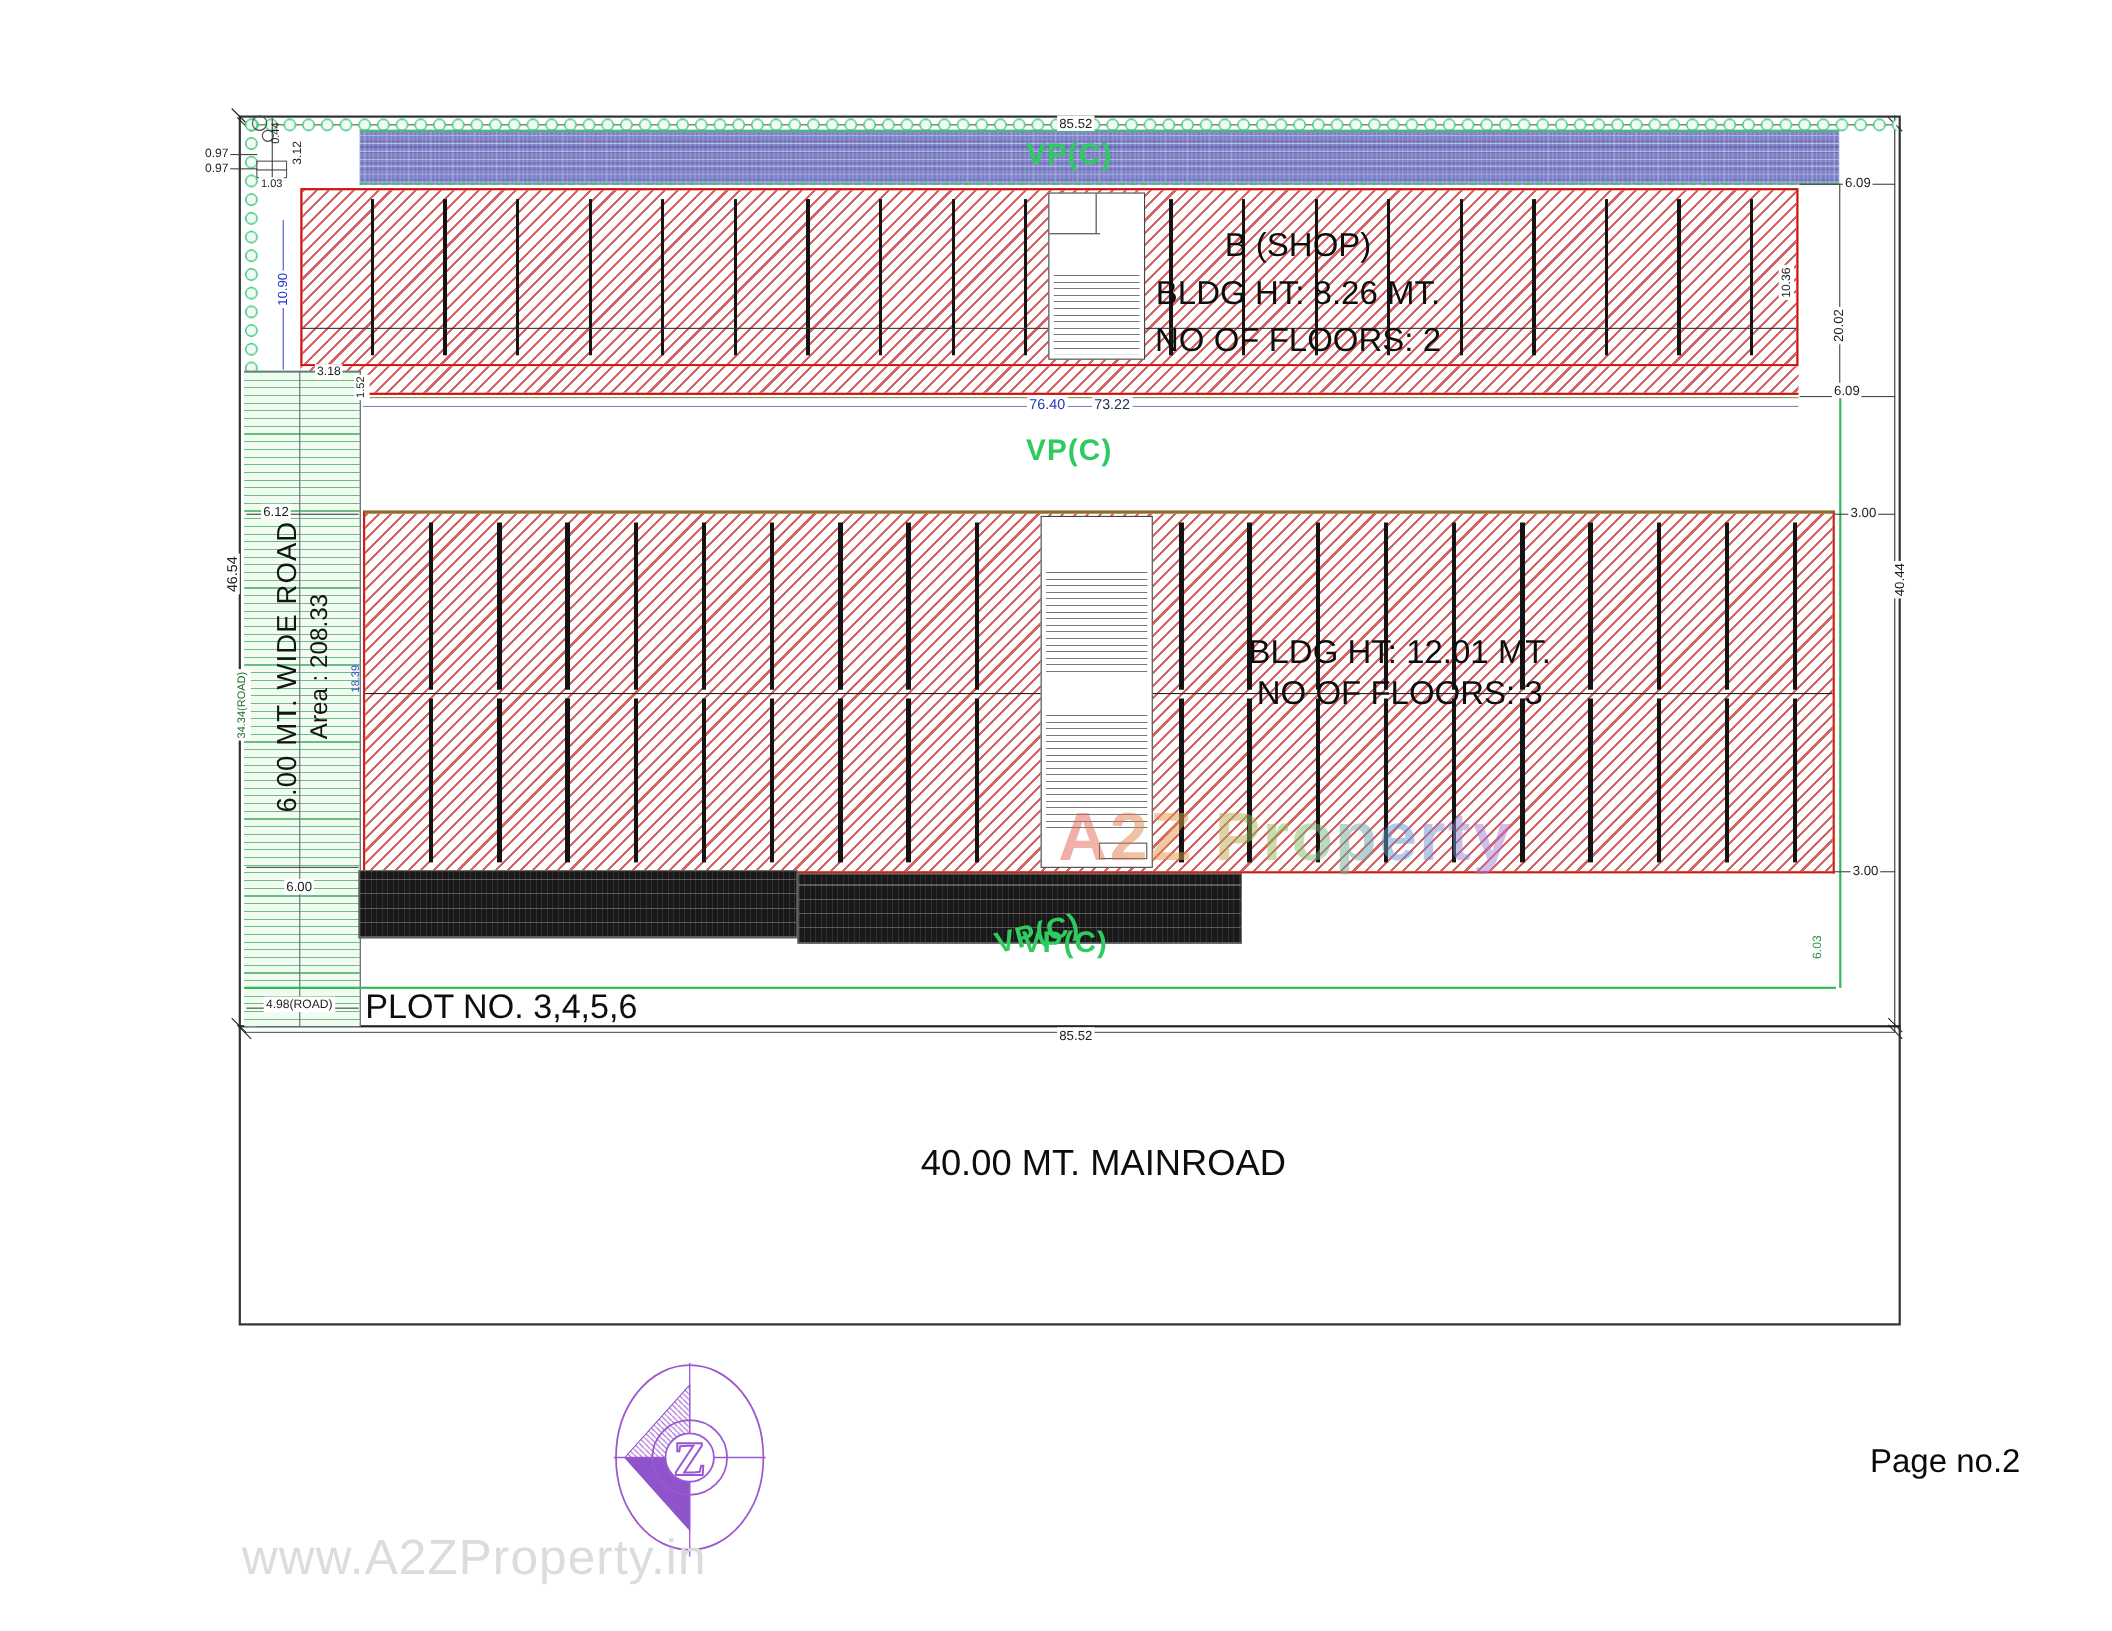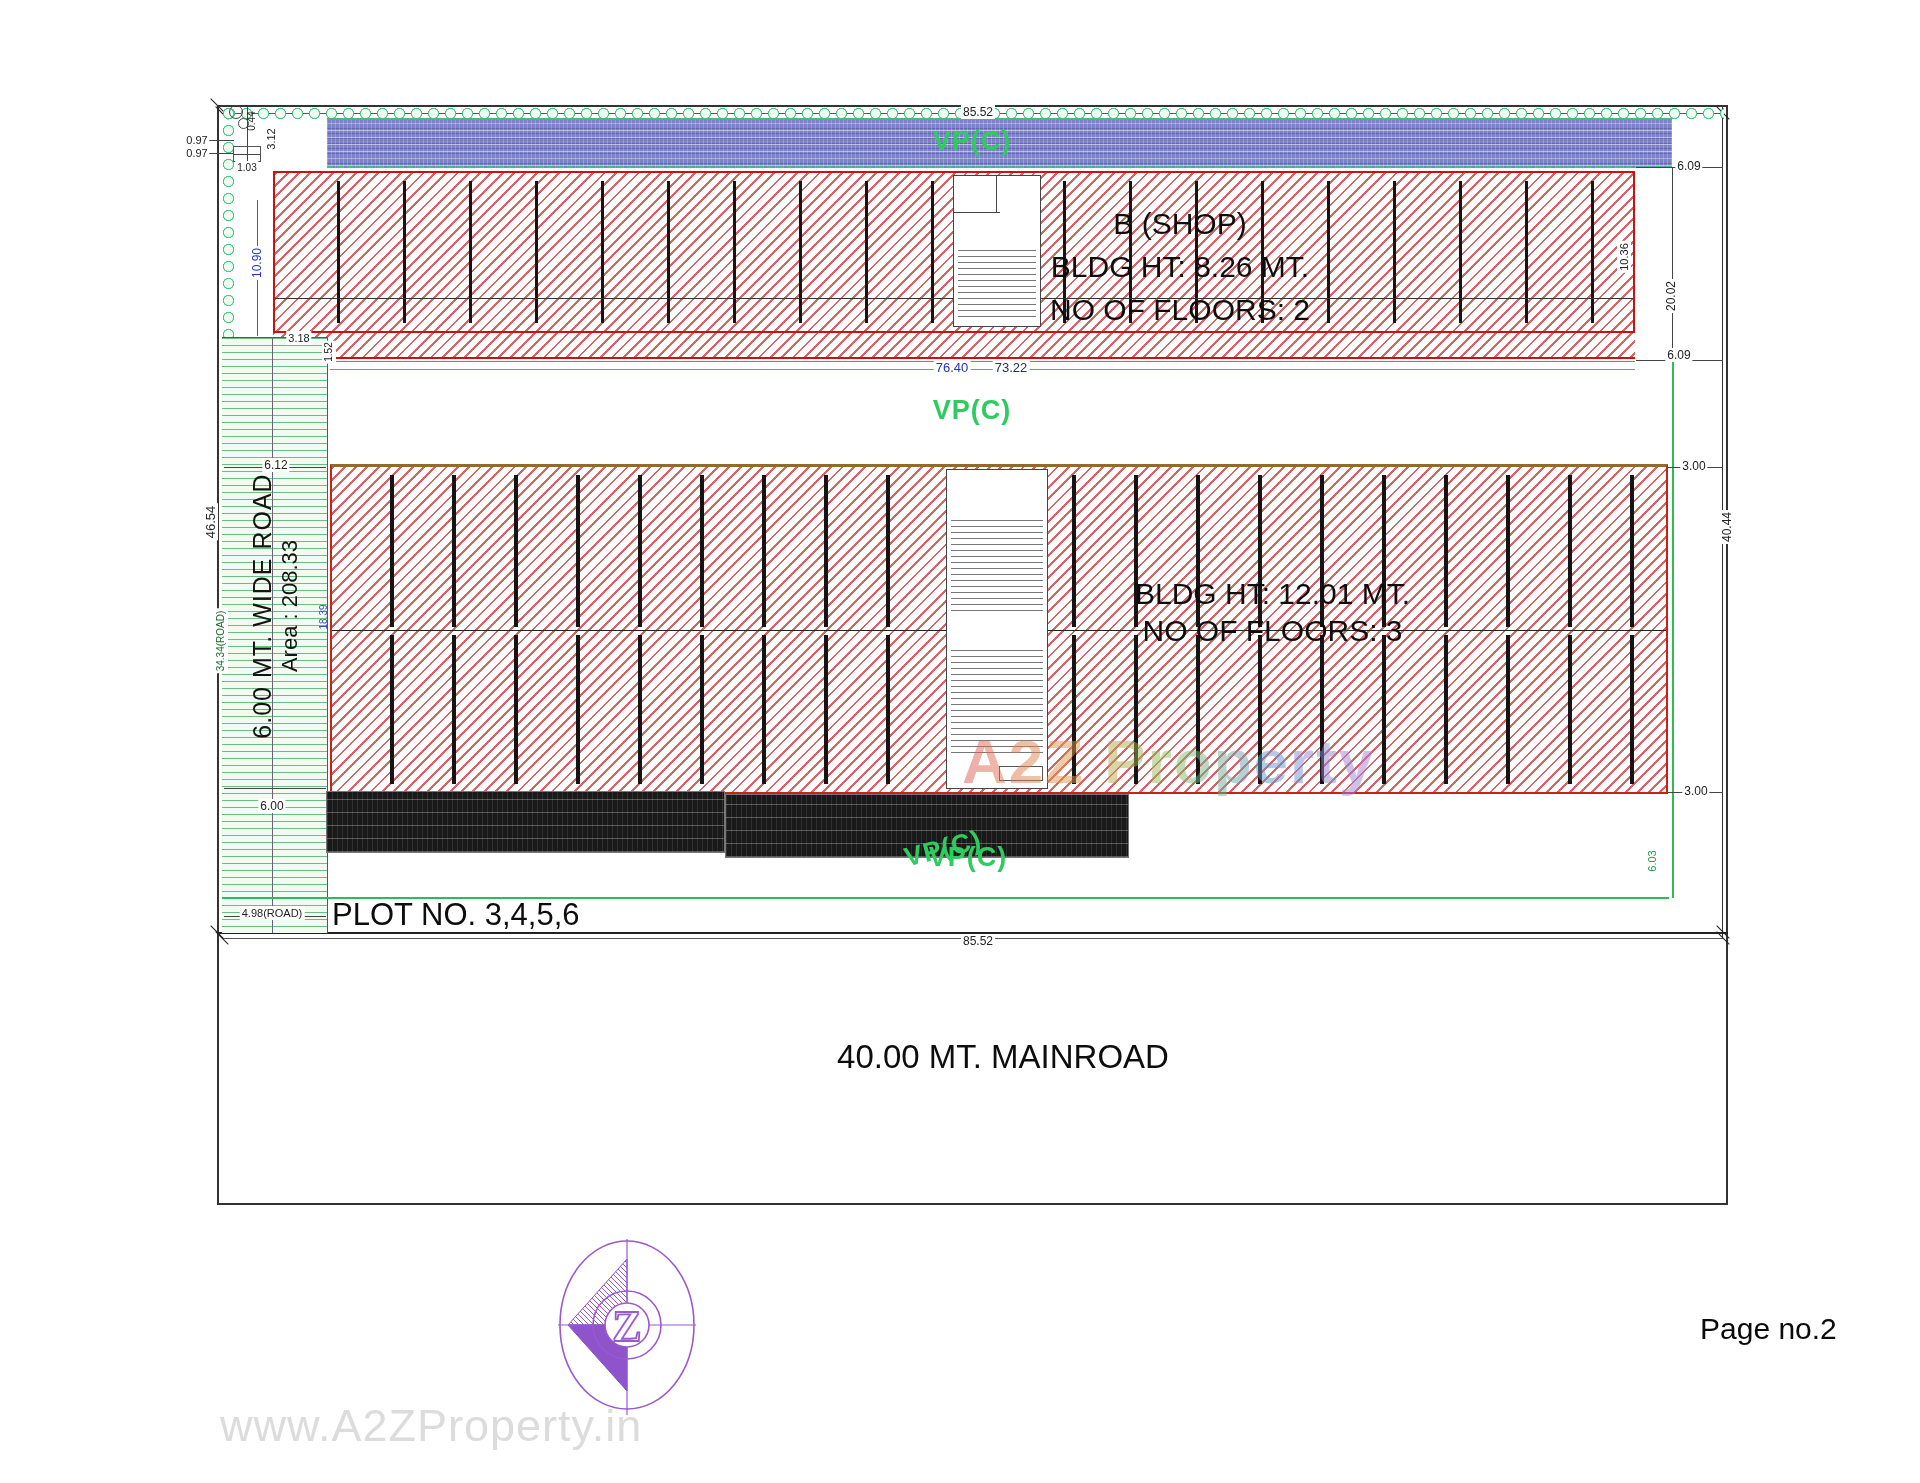--- a/index.html
+++ b/index.html
@@ -111,21 +111,21 @@
   <div class="dim" style="left:952px;top:368px;color:#2233bb;font-size:13px;">76.40</div>
   <div class="dim" style="left:1011px;top:368px;color:#223355;font-size:13px;">73.22</div>
 
   <div class="vp" style="left:972px;top:410px;">VP(C)</div>
 
   <div class="abs road" style="left:222px;top:337px;width:106px;height:596px;"></div>
   <div class="vline" style="left:272px;top:337px;height:596px;border-left:1px solid #667;"></div>
   <div class="roadtext" style="left:262px;top:606px;font-size:25px;letter-spacing:1px;">6.00 MT. WIDE ROAD</div>
   <div class="roadtext" style="left:290px;top:606px;font-size:22px;">Area : 208.33</div>
   <div class="hline" style="left:224px;top:467px;width:102px;"></div>
-  <div class="dim" style="left:276px;top:465px;">6.12</div>
+  <div class="dim" style="left:251px;top:465px;">6.12</div>
   <div class="hline" style="left:224px;top:788px;width:102px;"></div>
   <div class="dim" style="left:272px;top:806px;">6.00</div>
   <div class="hline" style="left:224px;top:916px;width:102px;"></div>
   <div class="dim" style="left:272px;top:913px;font-size:11px;">4.98(ROAD)</div>
 
   <div class="abs hatch-red" style="left:330px;top:464px;width:1338px;height:330px;border:2px solid #cc2211;border-top:3px solid #916a2e;box-sizing:border-box;">
     <div class="partitions wide" style="left:58px;right:10px;top:8px;height:152px;"></div>
     <div class="partitions wide" style="left:58px;right:10px;top:168px;bottom:8px;"></div>
     <div class="hline" style="left:0;right:0;width:100%;top:163px;border-top:1.5px solid #222;"></div>
     <div class="stair" style="left:614px;top:2px;width:102px;height:320px;">
@@ -187,15 +187,15 @@
     <line x1="2" y1="88" x2="140" y2="88" stroke="#9b59d0" stroke-width="1.2"></line>
     <circle cx="71" cy="88" r="34" fill="none" stroke="#9b59d0" stroke-width="1.6"></circle>
     <circle cx="71" cy="88" r="22" fill="#ffffff" stroke="#9b59d0" stroke-width="1.6"></circle>
     <text x="71" y="104" font-size="44" font-weight="bold" text-anchor="middle" fill="#ffffff" stroke="#9b59d0" stroke-width="1.8" font-family="Liberation Serif, serif">Z</text>
   </svg>
   <div class="abs" style="left:640px;top:1245px;width:500px;text-align:center;">
   </div>
   <div class="abs" style="left:1700px;top:1312px;font-size:30px;color:#0a0a0a;white-space:nowrap;">Page no.2</div>
 
   <div class="wm-center" style="left:962px;top:726px;">A2Z Property</div>
-  <div class="wm-bottom" style="left:220px;top:1390px;margin-top:10px;">www.A2ZProperty.in</div>
+  <div class="wm-bottom" style="left:220px;top:1390px;">www.A2ZProperty.in</div>
 
 </div>
 
 </body></html>

